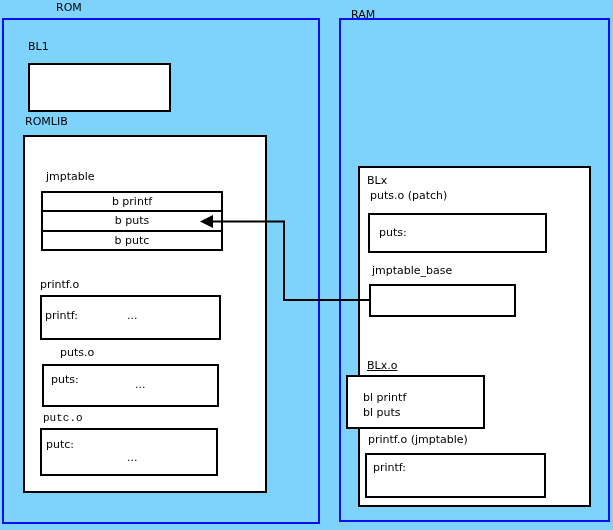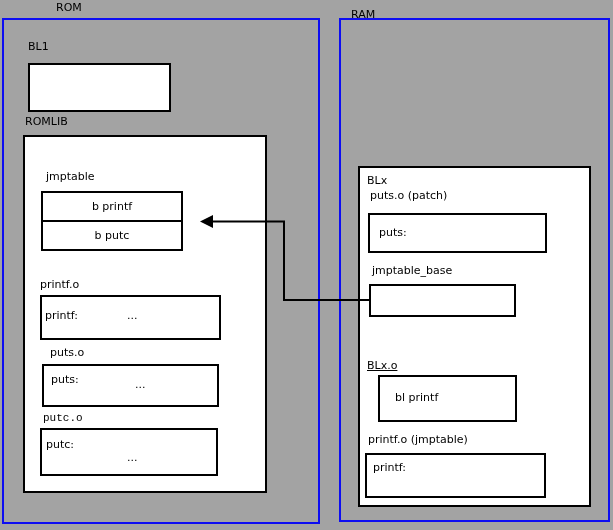--- a/index.html
+++ b/index.html
@@ -4,21 +4,21 @@
 <style>
   html, body {
     margin: 0;
     padding: 0;
     background: #ffffff;
   }
   #canvas {
     position: relative;
     width: 613px;
     height: 530px;
-    background: #a3a3a3;
+    background: #7dd3fc;
     font-family: "DejaVu Sans", "Liberation Sans", sans-serif;
     font-size: 11px;
     color: #000;
     overflow: hidden;
   }
   .lbl {
     position: absolute;
     white-space: nowrap;
     line-height: 13px;
   }
@@ -67,32 +67,33 @@
 
   <div class="frame" style="left:2px; top:18px; width:318px; height:506px;"></div>
 
   <div class="lbl" style="left:28px; top:40px;">BL1</div>
   <div class="box" style="left:28px; top:63px; width:143px; height:49px;"></div>
 
   <div class="lbl" style="left:25px; top:115px;">ROMLIB</div>
   <div class="box" style="left:23px; top:135px; width:244px; height:358px;"></div>
 
   <div class="lbl" style="left:46px; top:170px;">jmptable</div>
-  <div class="box" id="jmptable-box" style="left:41px; top:191px; width:142px; height:60px;">
+  <div class="box" id="jmptable-box" style="left:41px; top:191px; width:182px; height:60px;">
     <div class="jmp-row">b printf</div>
+    <div class="jmp-row">b puts</div>
     <div class="jmp-row">b putc</div>
   </div>
 
   <div class="lbl" style="left:40px; top:278px;">printf.o</div>
   <div class="box" style="left:40px; top:295px; width:181px; height:45px;">
     <span class="inner-txt" style="left:3px; top:12px;">printf:</span>
     <span class="inner-txt" style="left:85px; top:12px;">...</span>
   </div>
 
-  <div class="lbl" style="left:50px; top:346px;text-align:right;">puts.o</div>
+  <div class="lbl" style="left:60px; top:346px;text-align:right;">puts.o</div>
   <div class="box" style="left:42px; top:364px; width:177px; height:43px;">
     <span class="inner-txt" style="left:7px; top:7px;">puts:</span>
     <span class="inner-txt" style="left:91px; top:12px;">...</span>
   </div>
 
   <div class="lbl" style="left:43px; top:412px;font-family:Liberation Mono, monospace;">putc.o</div>
   <div class="box" style="left:40px; top:428px; width:178px; height:48px;">
     <span class="inner-txt" style="left:4px; top:8px;">putc:</span>
     <span class="inner-txt" style="left:85px; top:21px;">...</span>
   </div>
@@ -107,22 +108,23 @@
 
   <div class="lbl" style="left:370px; top:189px;">puts.o (patch)</div>
   <div class="box" style="left:368px; top:213px; width:179px; height:40px;">
     <span class="inner-txt" style="left:9px; top:11px;">puts:</span>
   </div>
 
   <div class="lbl" style="left:372px; top:264px;">jmptable_base</div>
   <div class="box" style="left:369px; top:284px; width:147px; height:33px;"></div>
 
   <div class="lbl" style="left:367px; top:359px;text-decoration:underline;">BLx.o</div>
-  <div class="box" id="blxo-box" style="left:378px; top:375px; width:139px; height:47px;">
+  <div class="box" id="blxo-box" style="left:346px; top:375px; width:139px; height:54px;">
     <div class="code-line">bl printf</div>
+    <div class="code-line">bl puts</div>
   </div>
 
   <div class="lbl" style="left:368px; top:433px;">printf.o (jmptable)</div>
   <div class="box" style="left:365px; top:453px; width:181px; height:45px;">
     <span class="inner-txt" style="left:6px; top:6px;">printf:</span>
   </div>
 
   <svg id="arrow-overlay" width="613" height="530" viewBox="0 0 613 530">
     <path d="M 369 300 H 284 V 221.5 H 212" fill="none" stroke="#000" stroke-width="2"></path>
     <polygon points="200,221.5 213,215 213,228" fill="#000"></polygon>

